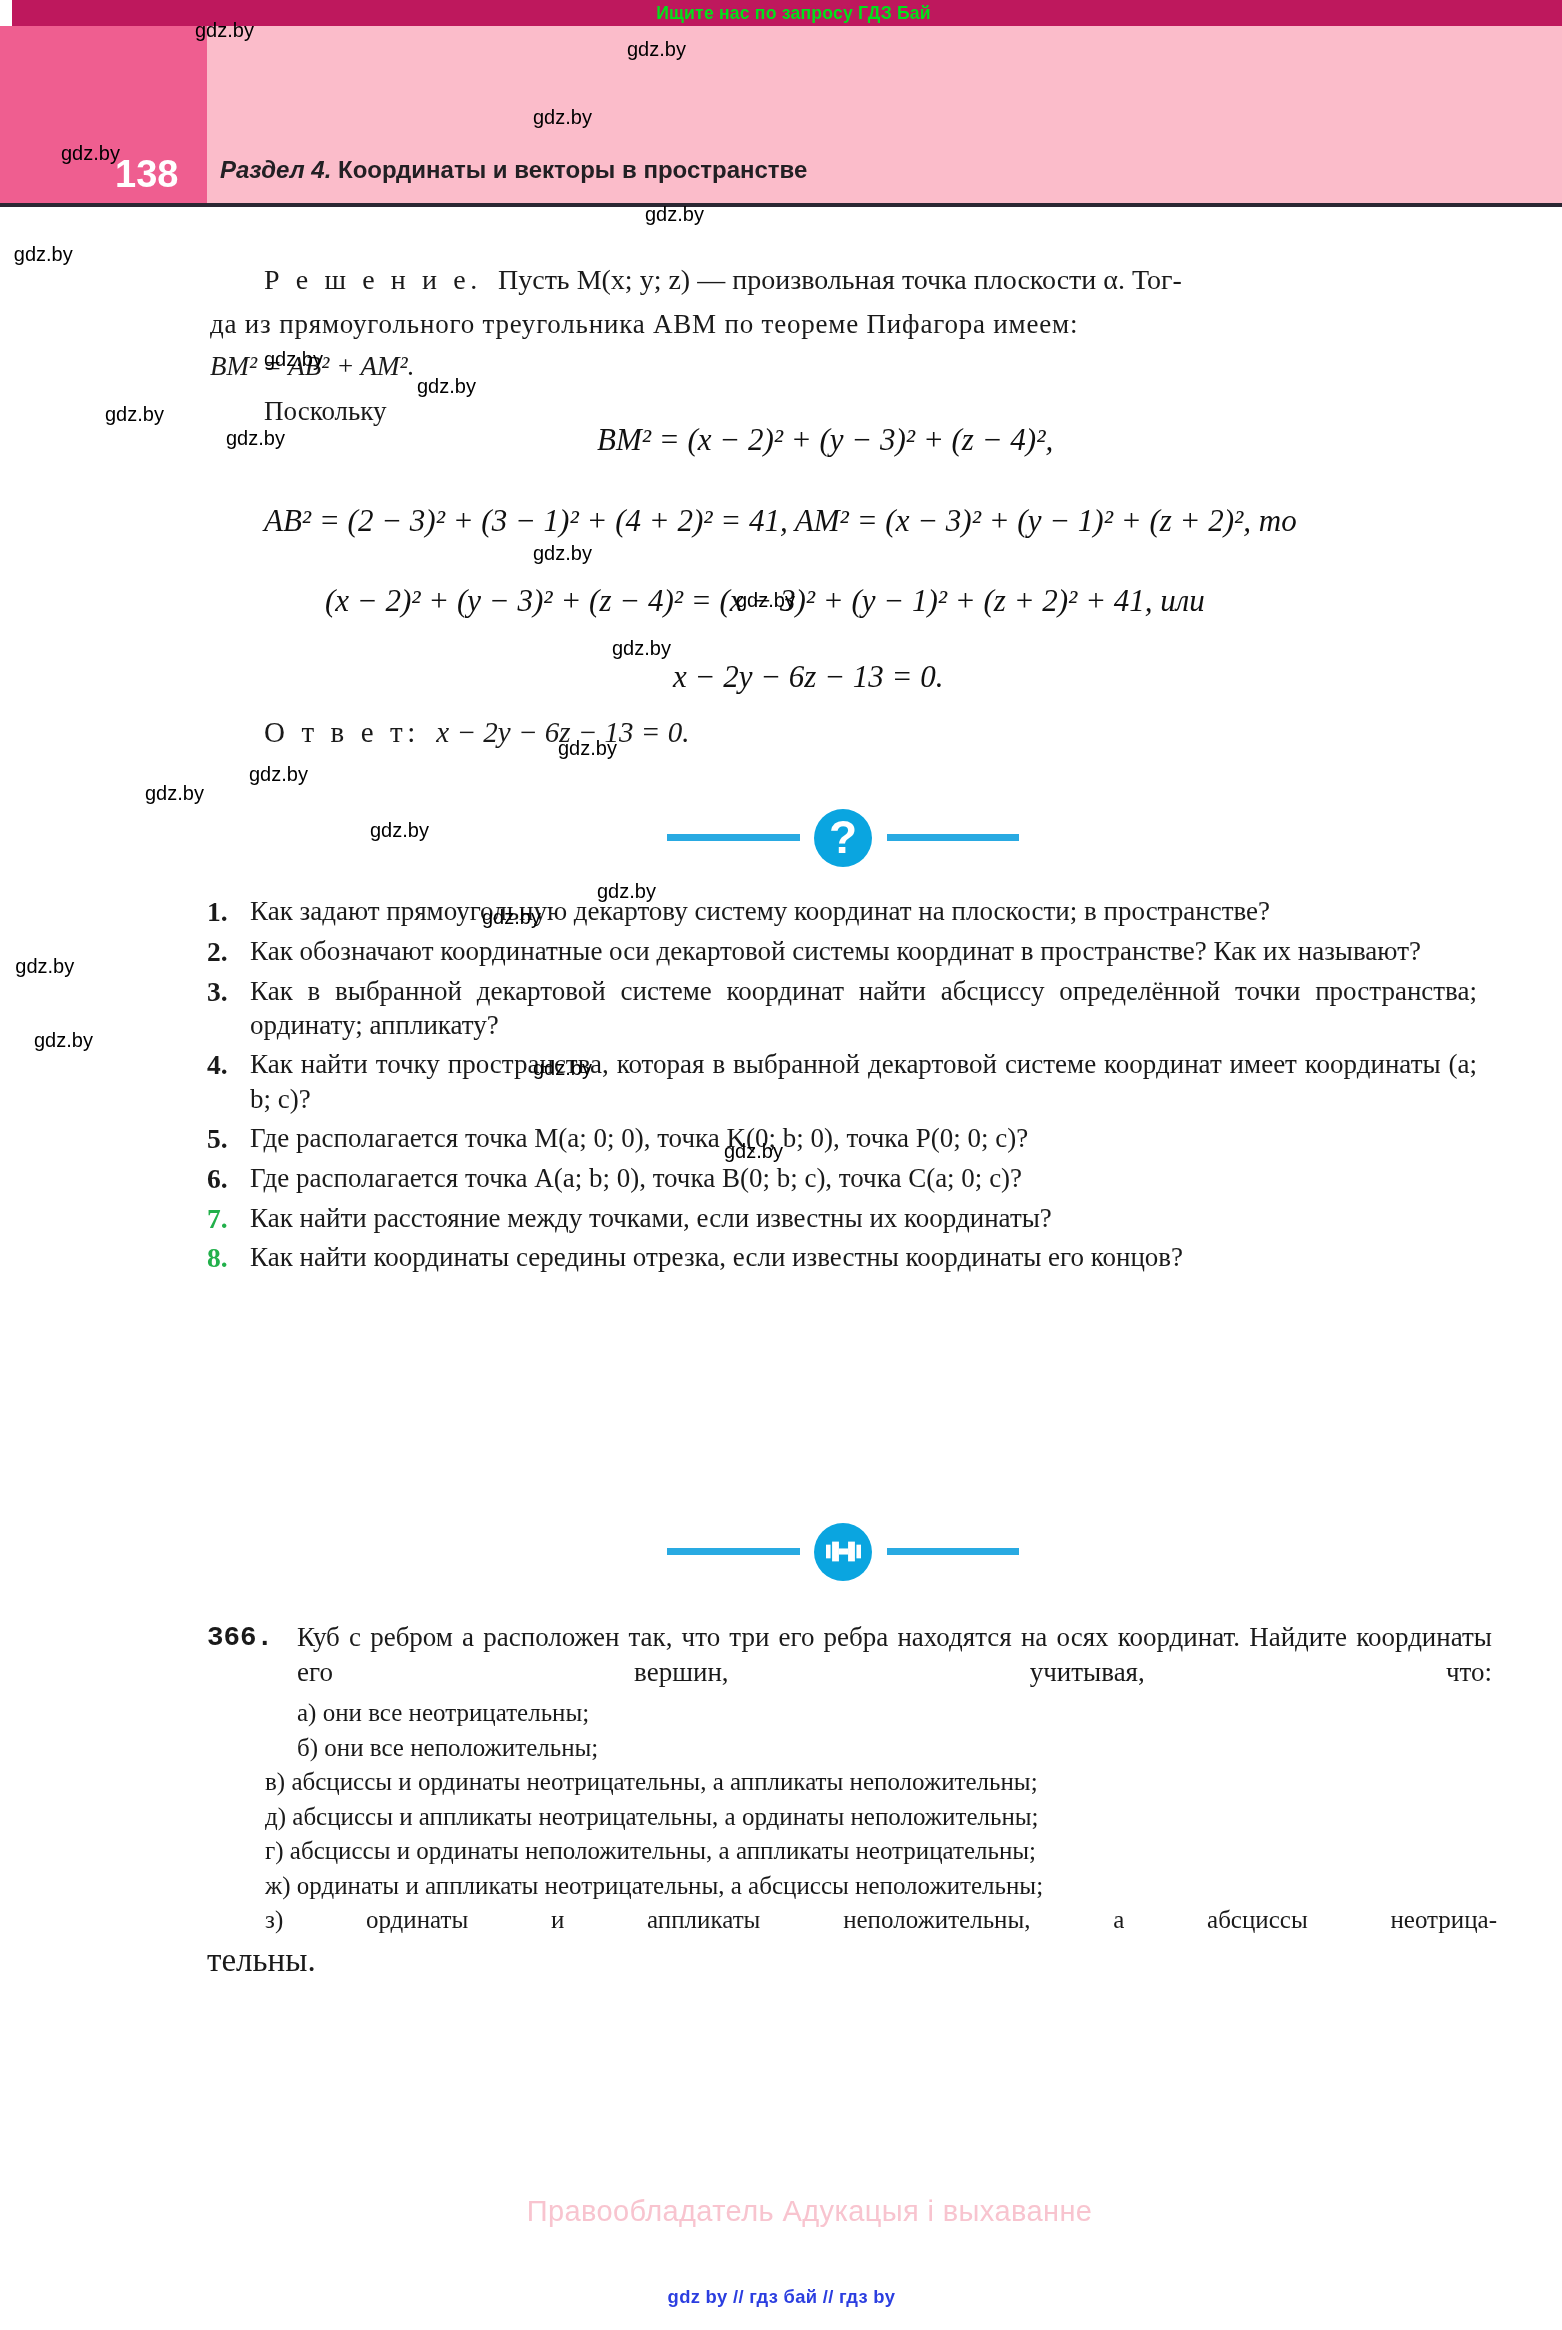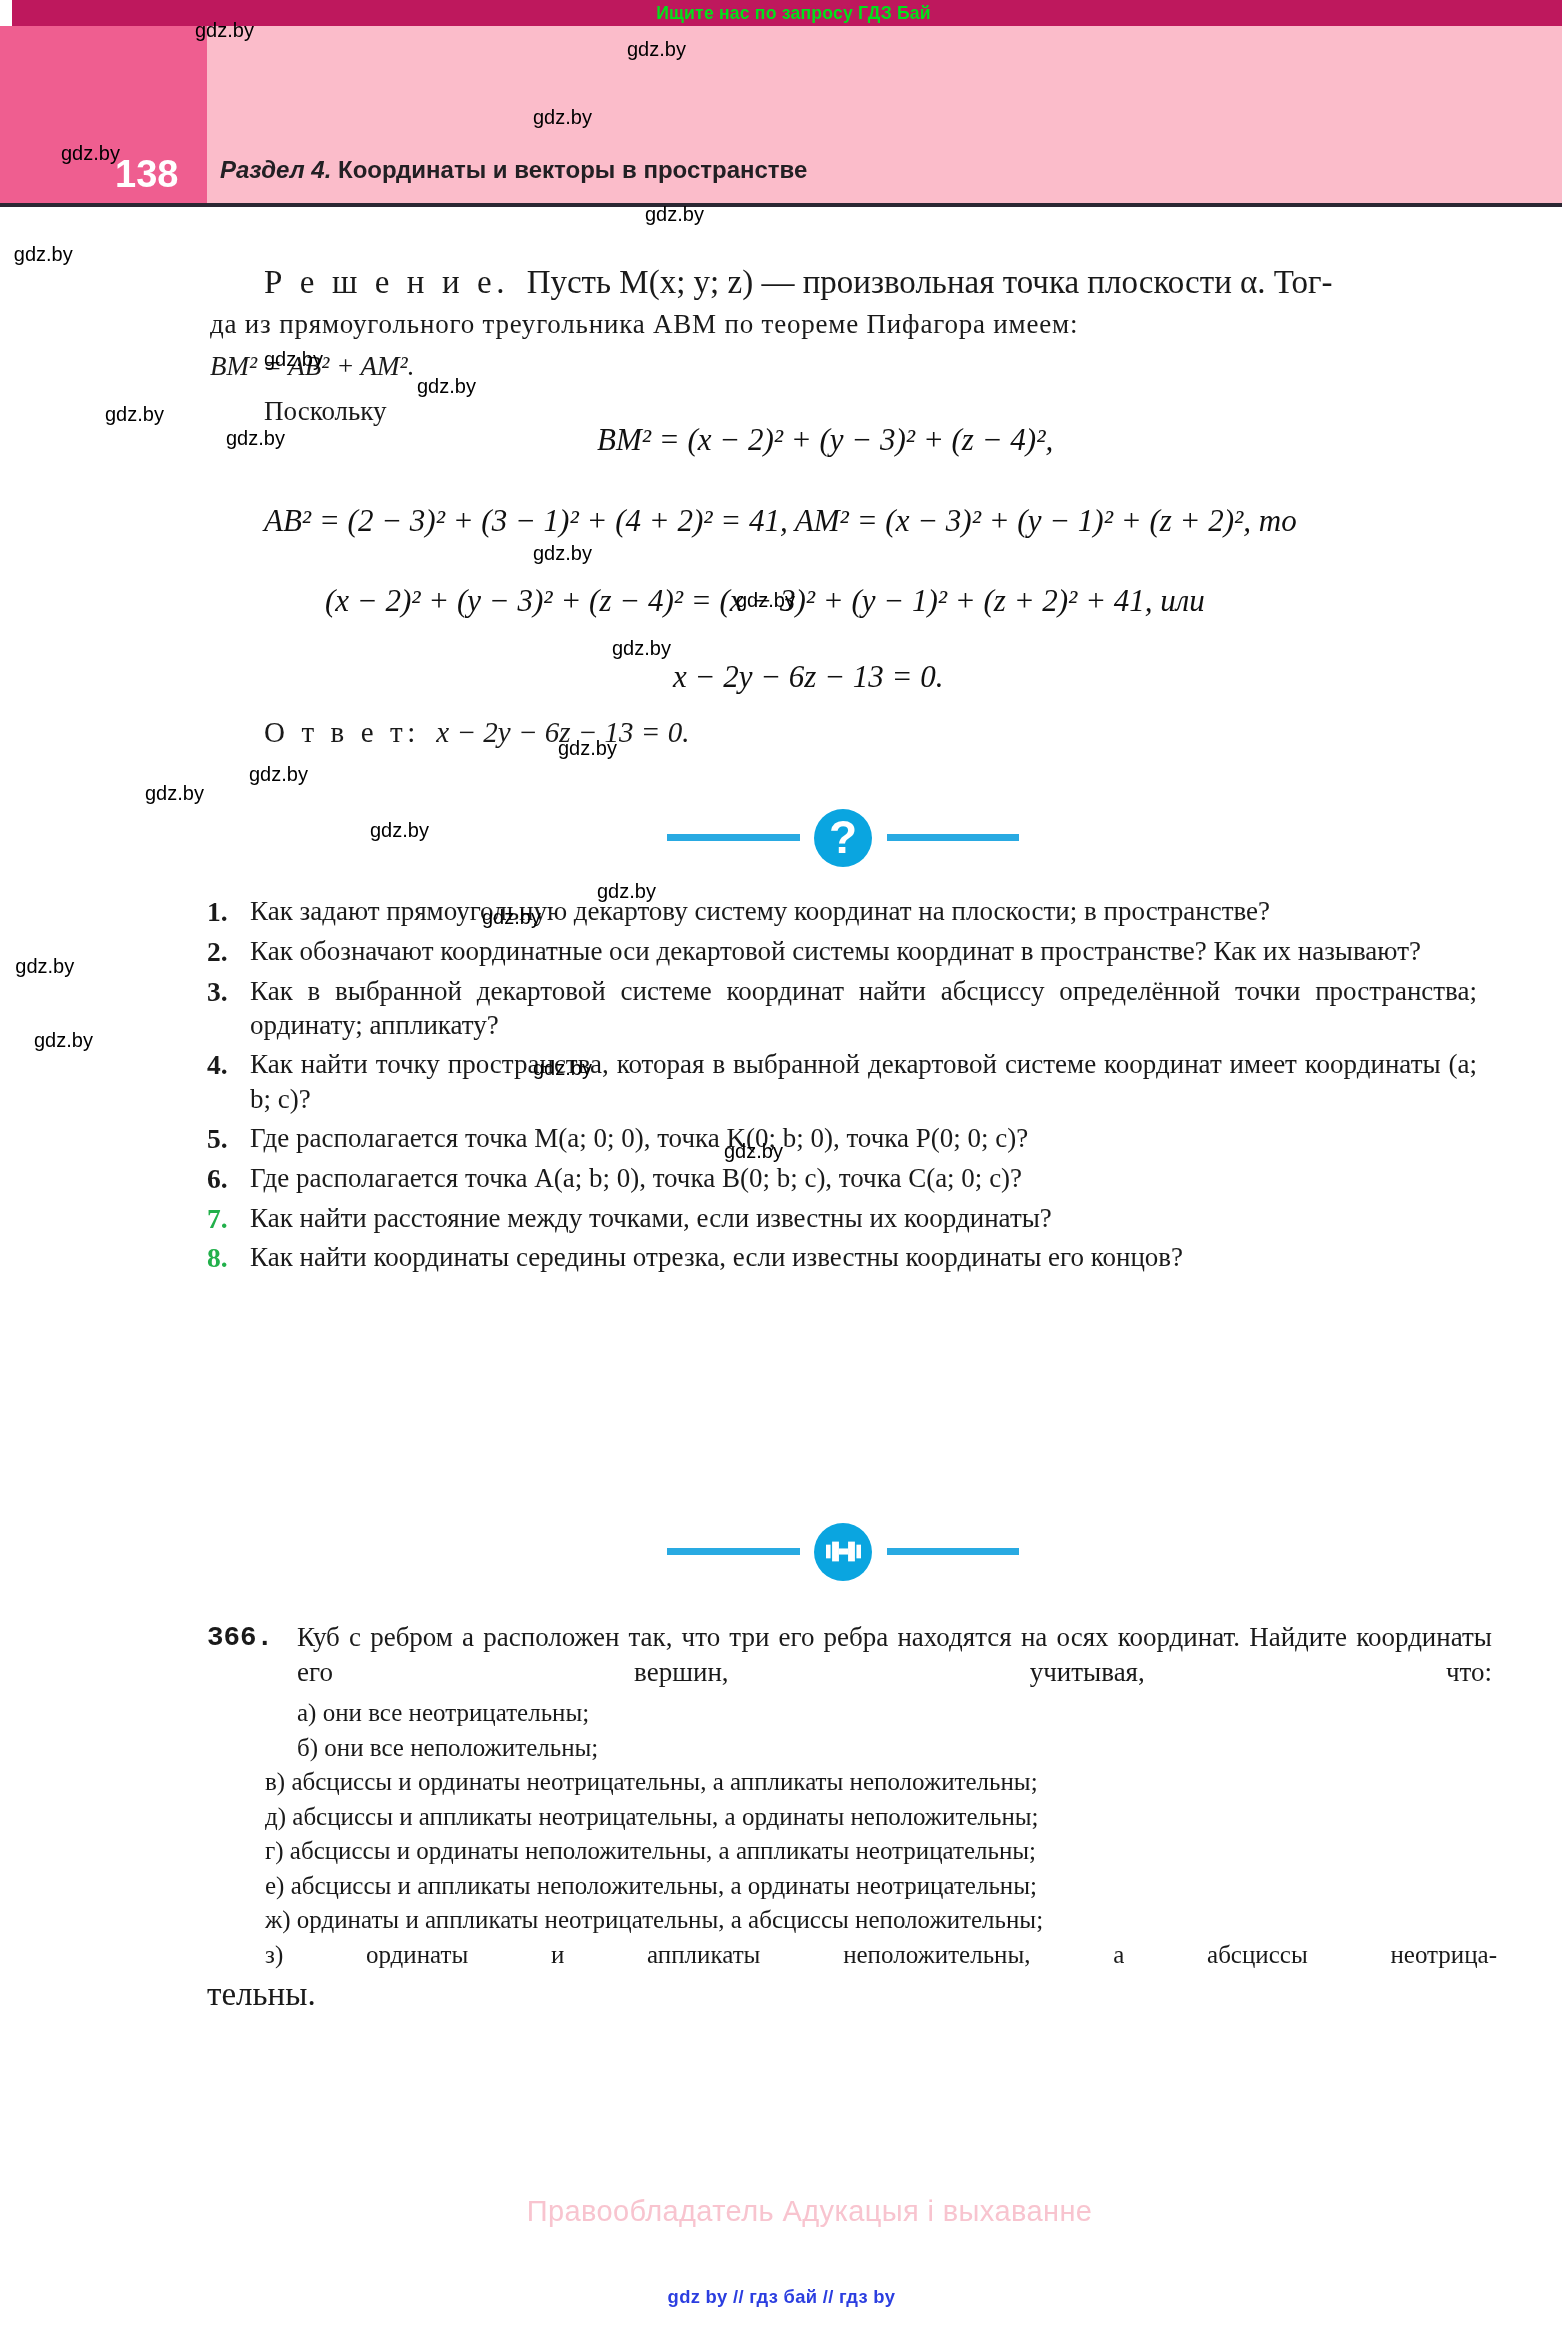--- a/index.html
+++ b/index.html
@@ -269,21 +269,21 @@
   </div>
 
   <div class="header-band"></div>
   <div class="header-swatch"></div>
   <div class="page-number">138</div>
   <div class="header-title">
     <span class="sec">Раздел 4.</span><span>&nbsp;</span><span>Координаты и векторы в пространстве</span>
   </div>
   <div class="header-rule"></div>
 
-  <div class="para" style="left:264px; top:266px; font-size:33px;">
+  <div class="para" style="left:264px; top:266px; font-size:28px;">
     <span class="spaced">Р е ш е н и е.</span>
     <span style="margin-left:9.2px;">Пусть M(x; y; z) — произвольная точка плоскости α. Тог-</span>
   </div>
 
   <div class="para" style="left:210px; top:311px; letter-spacing:0.8px;">да из прямоугольного треугольника ABM по теореме Пифагора имеем:</div>
 
   <div class="para" style="left:210px; top:353px; font-style:italic;">BM² = AB² + AM².</div>
 
   <div class="para" style="left:264px; top:398px;">Поскольку</div>
 
@@ -361,21 +361,20 @@
     <div class="ex-head">
       <span class="ex-num">366.</span>
       <span class="ex-body">Куб с ребром a расположен так, что три его ребра находятся на осях координат. Найдите координаты его вершин, учитывая, что:</span>
     </div>
     <div class="sub-list">
       <div class="sub-item">а) они все неотрицательны;</div>
       <div class="sub-item">б) они все неположительны;</div>
       <div class="sub-item" style="margin-left:-32px;">в) абсциссы и ординаты неотрицательны, а аппликаты неположительны;</div>
       <div class="sub-item" style="margin-left:-32px;">д) абсциссы и аппликаты неотрицательны, а ординаты неположительны;</div>
       <div class="sub-item" style="margin-left:-32px;">г) абсциссы и ординаты неположительны, а аппликаты неотрицательны;</div>
-      <div class="sub-item" style="margin-left:-32px;">е) абсциссы и аппликаты неположительны, а ординаты неотрицательны;</div>
       <div class="sub-item" style="margin-left:-32px;">ж) ординаты и аппликаты неотрицательны, а абсциссы неположительны;</div>
       <div class="sub-item justified" style="margin-left:-32px; width:1232px;">з) ординаты и аппликаты неположительны, а абсциссы неотрица-</div>
       <div class="tail-line">тельны.</div>
     </div>
   </div>
 
   <div class="copyright">Правообладатель Адукацыя і выхаванне</div>
   <div class="sitefooter">gdz by  //  гдз бай  //  гдз by</div>
 
   <div id="watermark-layer">

